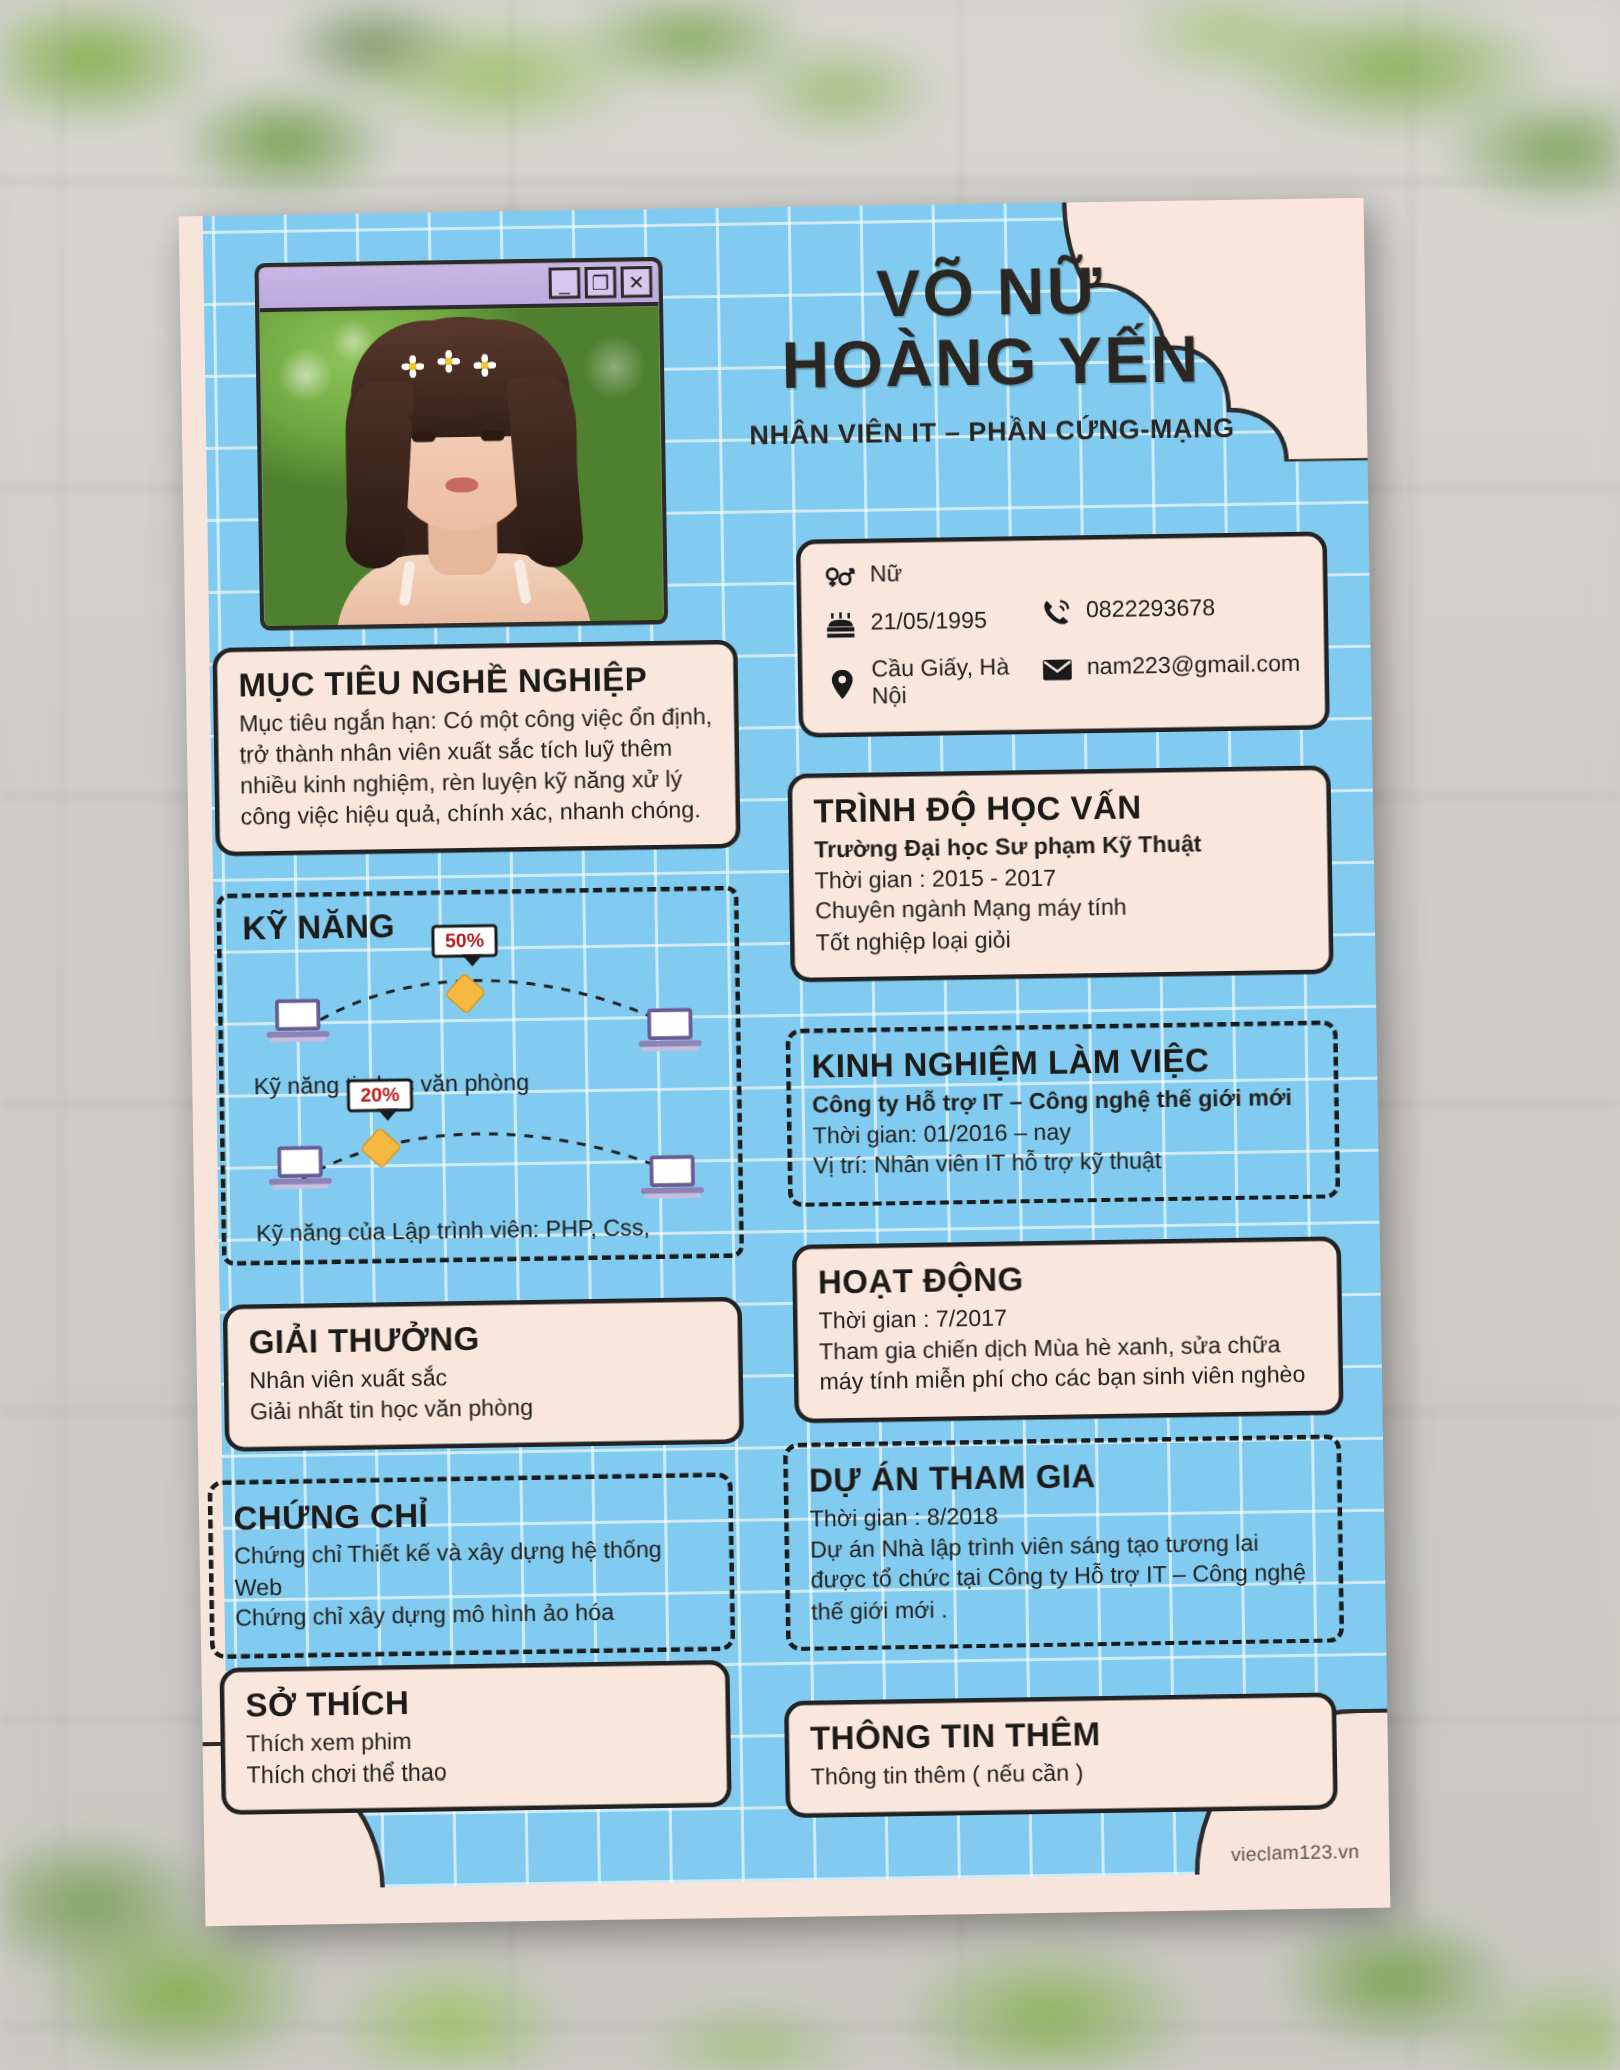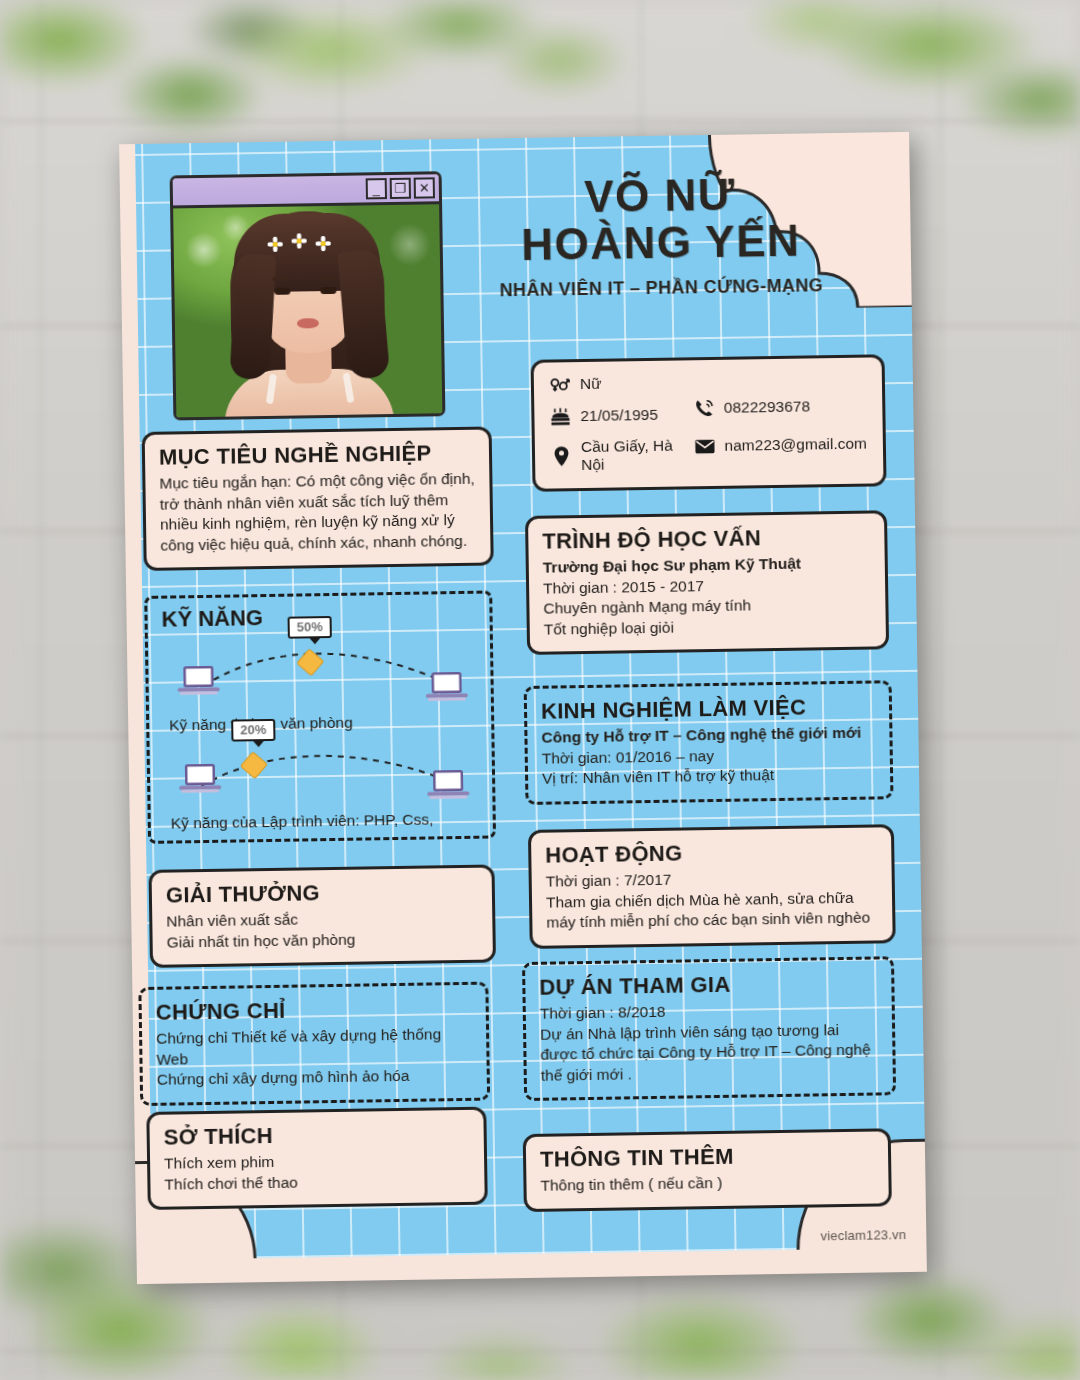--- a/index.html
+++ b/index.html
@@ -343,21 +343,21 @@
   }
   .skill-curve { position: absolute; left: 0; top: 0; width: 100%; height: 62px; }
   .pct-tip {
     position: absolute;
     background: #fff;
     border: 2px solid #1b1b1b;
     border-radius: 3px;
     padding: 1px 7px 2px;
     font-size: 13px;
     font-weight: bold;
-    color: #737373;
+    color: #b91c1c;
   }
   .pct-tip::after {
     content: "";
     position: absolute;
     left: 18px; bottom: -8px;
     border-left: 7px solid transparent;
     border-right: 7px solid transparent;
     border-top: 8px solid #1b1b1b;
   }
   .pct-tip.t1 { left: 140px; top: -22px; }

